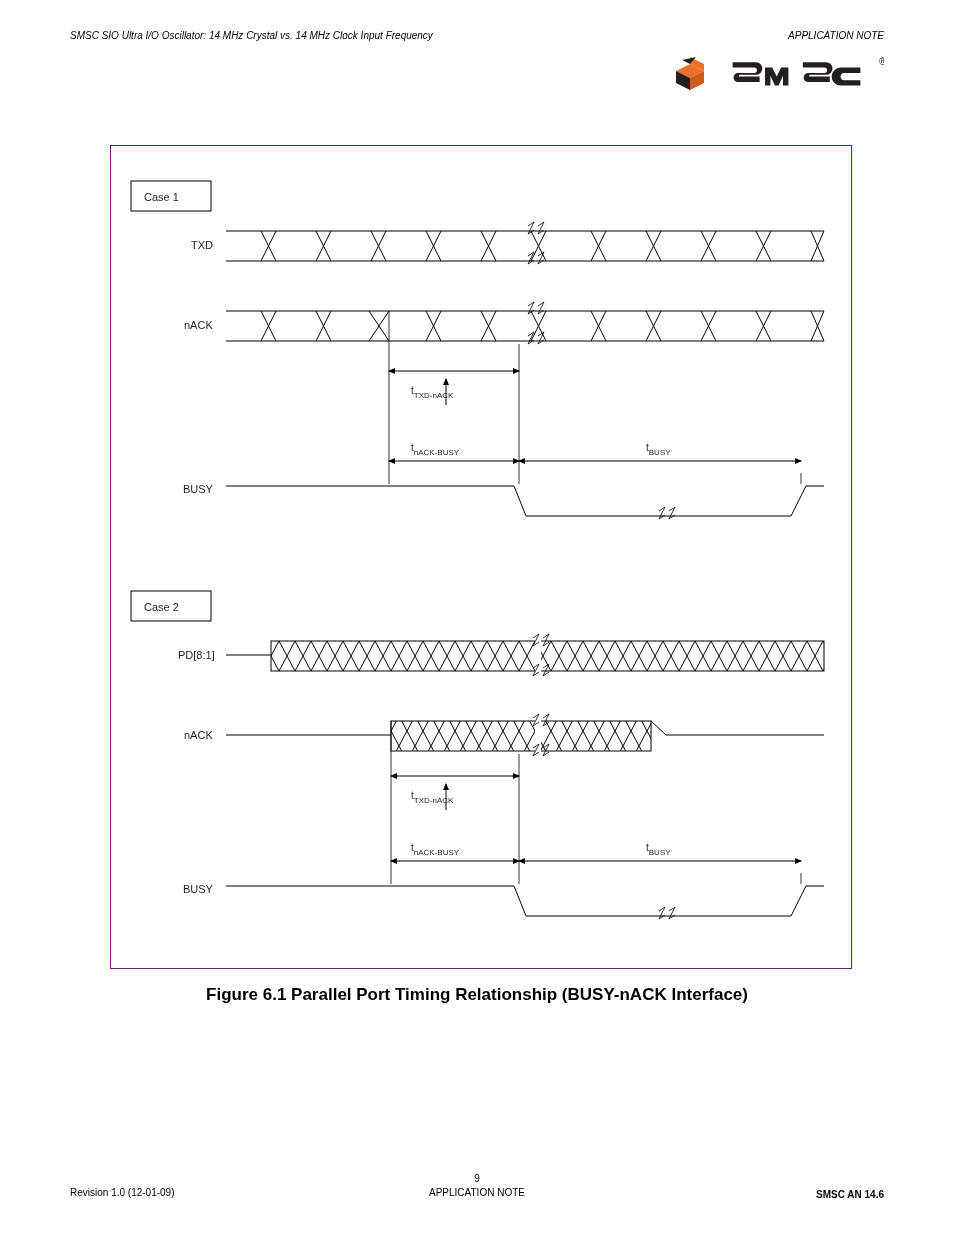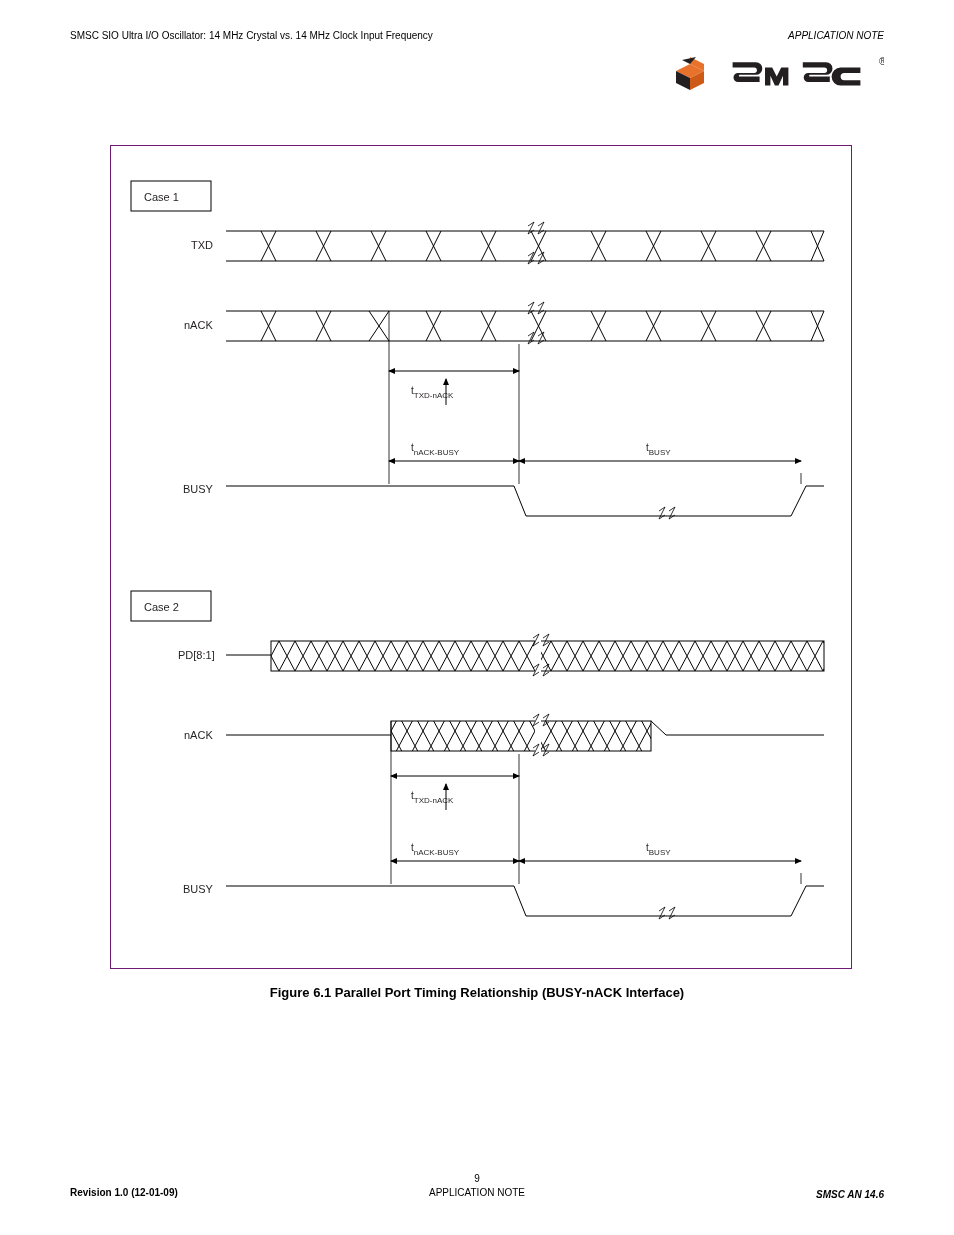--- a/index.html
+++ b/index.html
@@ -17,21 +17,21 @@
     width: 954px;
     height: 1235px;
   }
   .header {
     position: absolute;
     top: 30px;
     left: 70px;
     right: 70px;
     font-size: 10px;
   }
-  .header .left { }
+  .header .left { font-style: italic; }
   .header .right { position: absolute; right: 0; top: 0; font-style: italic; }
   .logo {
     position: absolute;
     top: 55px;
     right: 70px;
     display: flex;
     align-items: center;
     gap: 6px;
   }
   .logo svg { display: block; }
@@ -83,35 +83,35 @@
     font-size: 10px;
     fill: #231f20;
   }
   .caption {
     position: absolute;
     top: 985px;
     left: 0;
     right: 0;
     text-align: center;
     font-weight: bold;
-    font-size: 13px;
+    font-size: 17px;
   }
   .footer {
     position: absolute;
     left: 70px;
     right: 70px;
     bottom: 35px;
     font-size: 10px;
     display: flex;
     justify-content: space-between;
     align-items: flex-end;
   }
-  .footer-left { text-align: left; line-height: 1.4; font-weight: bold; }
+  .footer-left { text-align: left; line-height: 1.4; }
   .footer-center { position: absolute; left:0; right:0; text-align:center; line-height:1.4; }
-  .footer-right { text-align: right; font-weight: bold; font-style: italic; }
+  .footer-right { text-align: right; font-weight: bold; }
 </style>
 </head>
 <body>
 
 <div class="page">
 
   <div class="header">
     <span class="left">SMSC SIO Ultra I/O Oscillator: 14 MHz Crystal vs. 14 MHz Clock Input Frequency</span>
     <span class="right">APPLICATION NOTE</span>
   </div>

